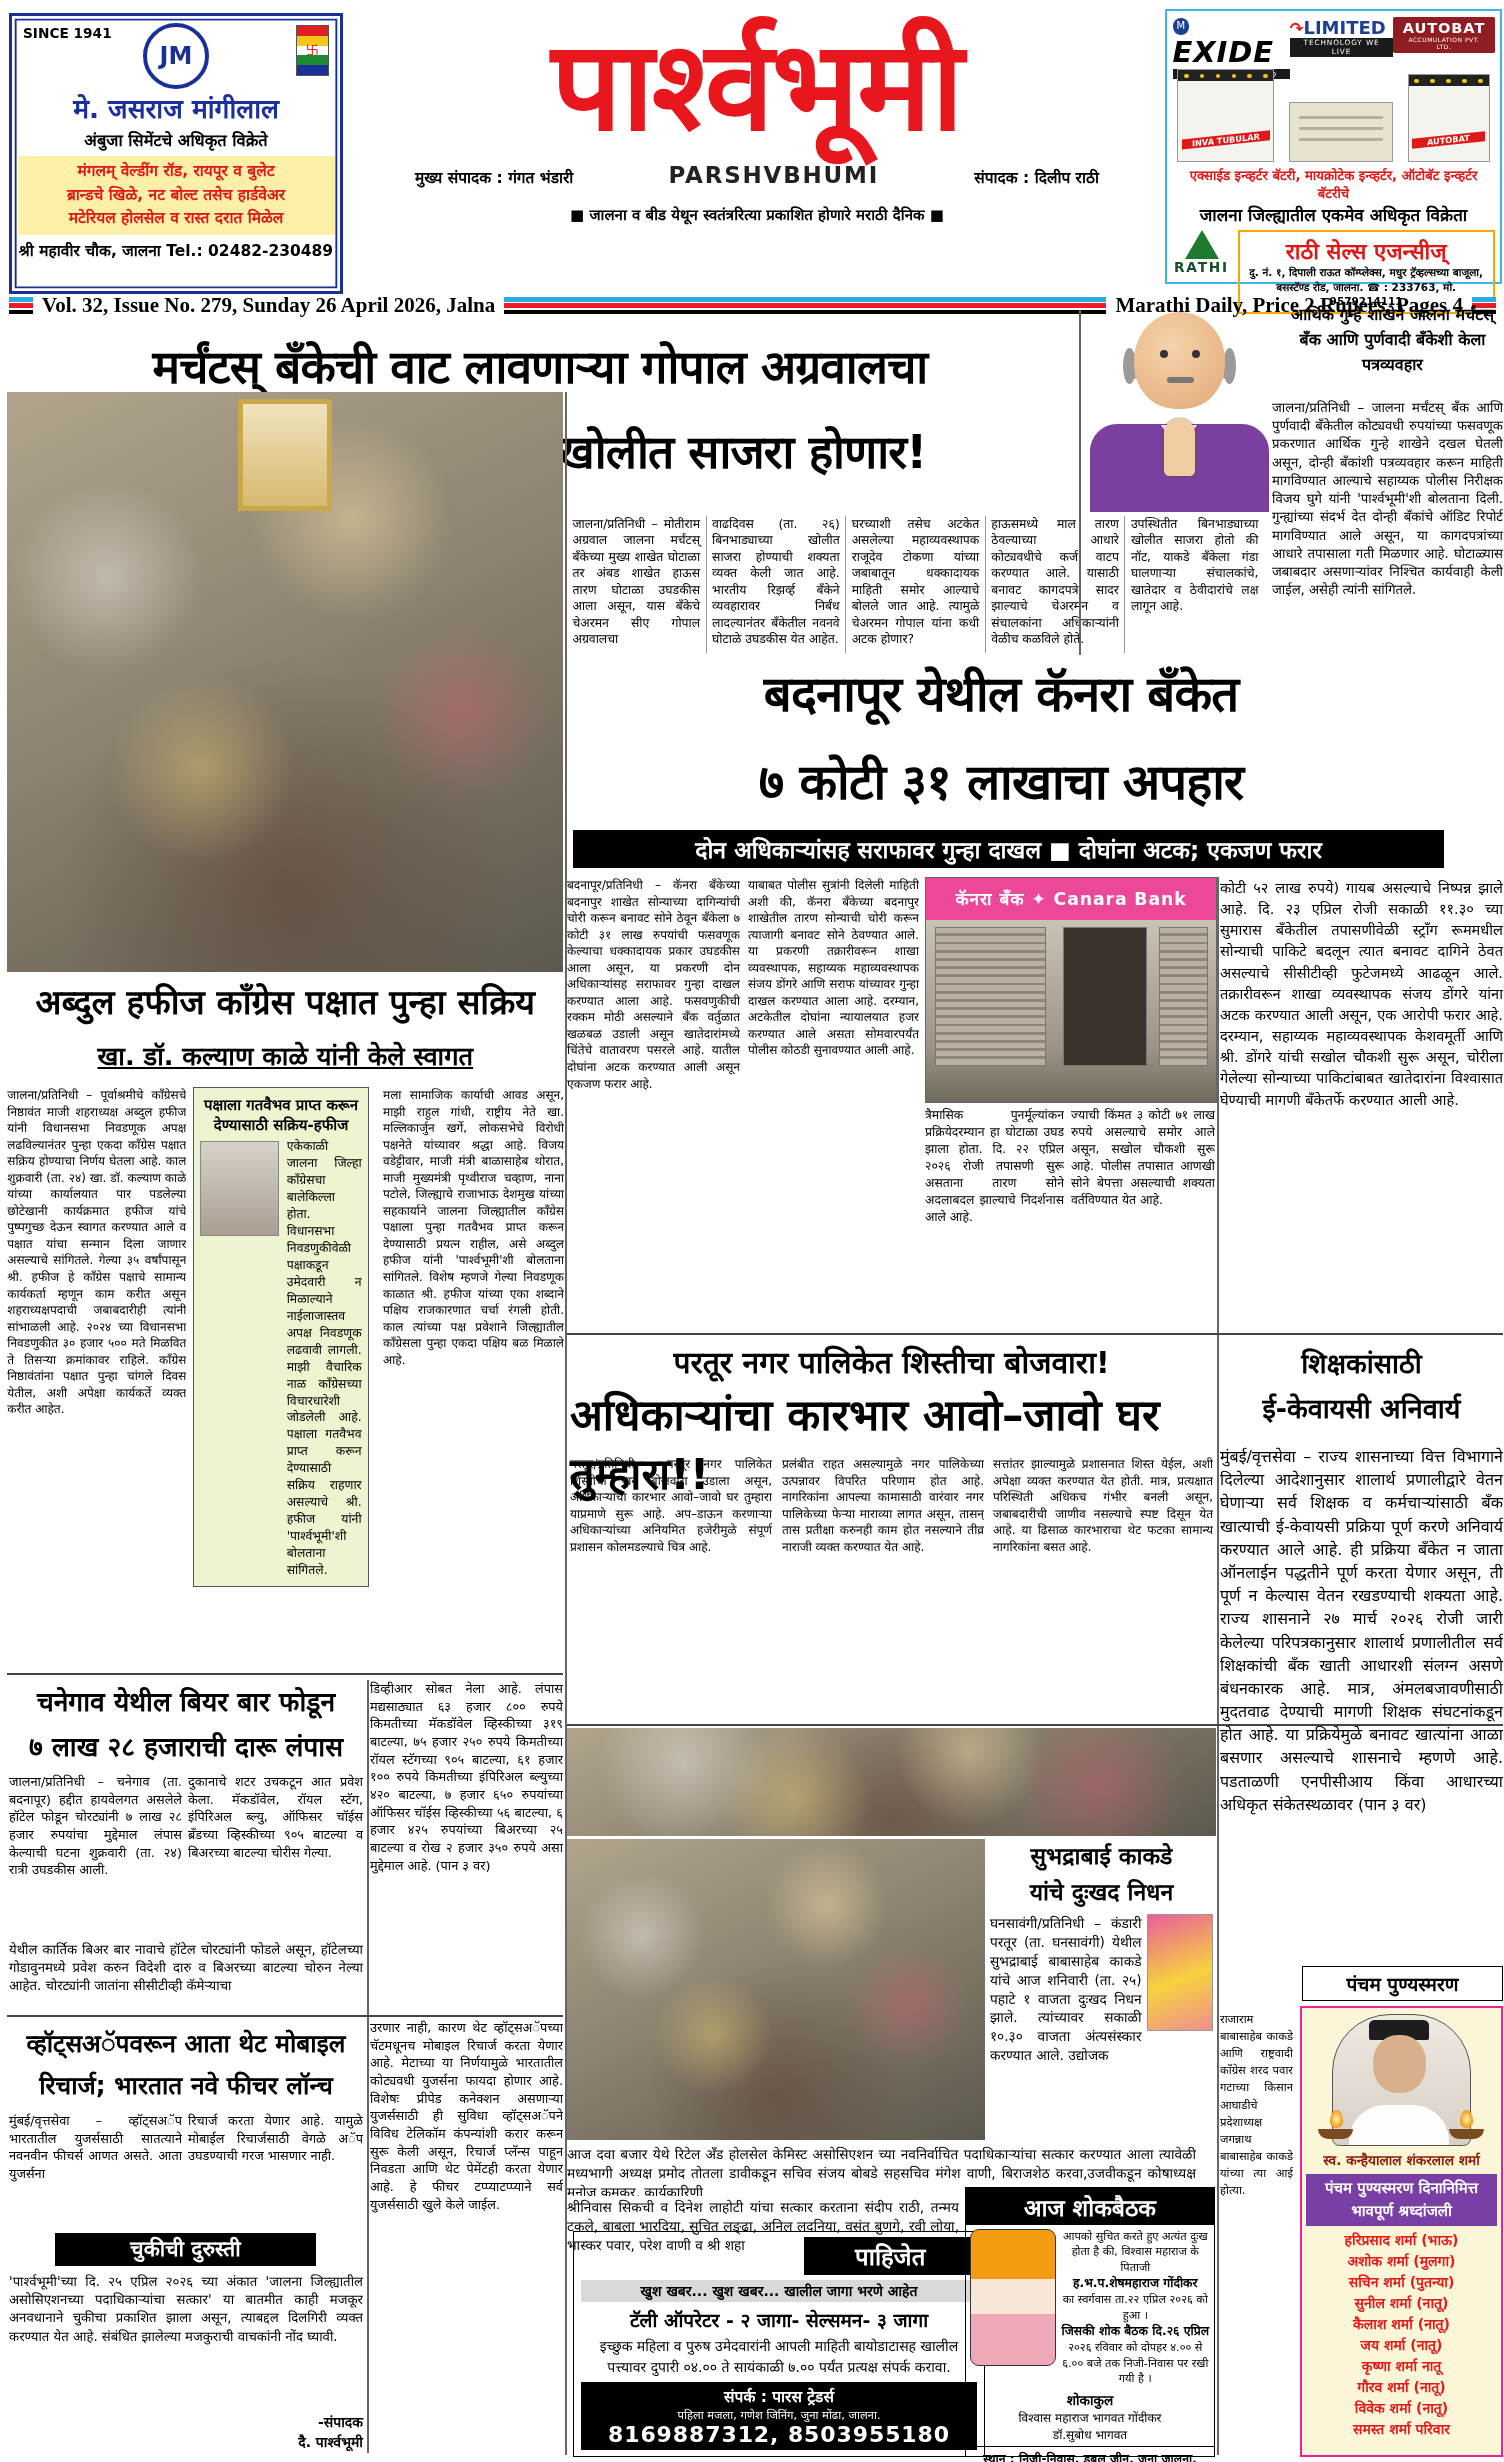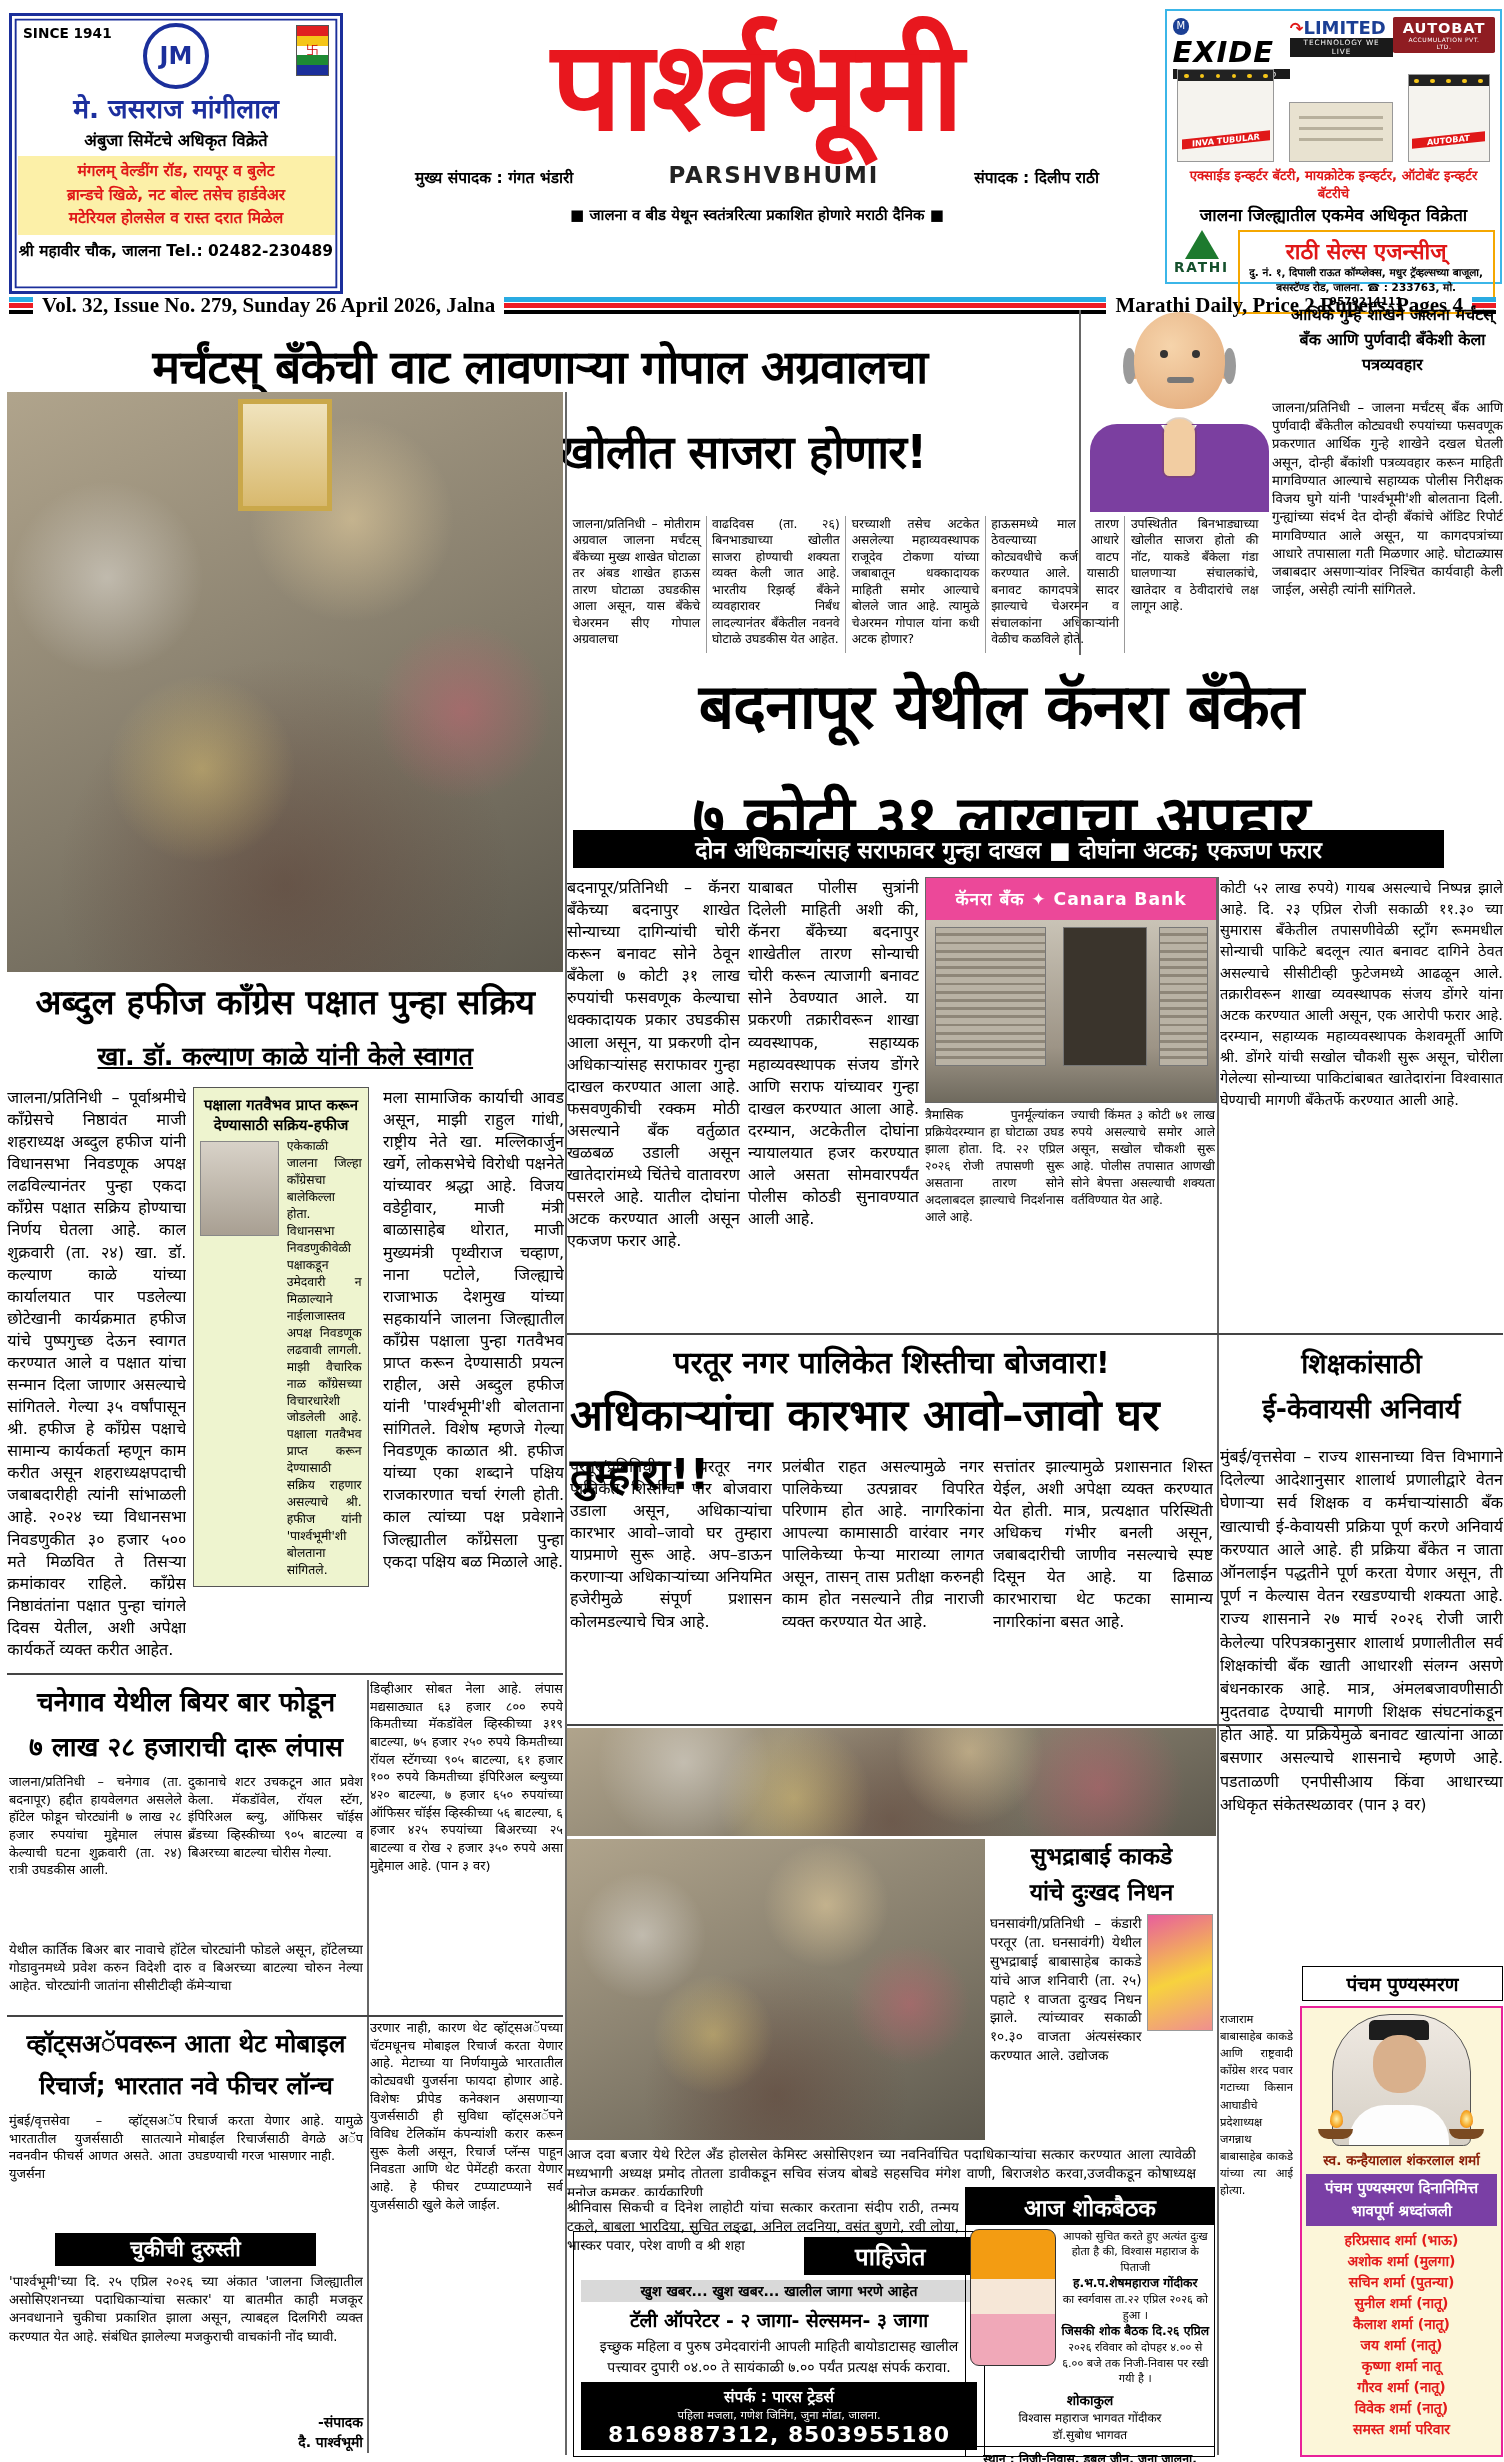--- a/index.html
+++ b/index.html
@@ -53,21 +53,21 @@
   .rathi-shop{font-size:22px;font-weight:bold;color:#e01818;}
   .rathi-addr{font-size:10.5px;font-weight:bold;line-height:1.4;}
 
   
   .dateline{left:9px;top:292px;width:1487px;height:27px;display:flex;align-items:center;gap:9px;font-family:"Liberation Serif",serif;font-size:21px;font-weight:bold;}
   .ministripe{width:24px;height:17.3px;background:linear-gradient(#29abe2 0 4.6px,#fff 4.6px 6.4px,#ed1c24 6.4px 11px,#fff 11px 12.8px,#000 12.8px 17.3px);}
   .tristripe{flex:1;height:17.3px;background:linear-gradient(#29abe2 0 4.6px,#fff 4.6px 6.4px,#ed1c24 6.4px 11px,#fff 11px 12.8px,#000 12.8px 17.3px);}
 
   
   .lead-h{left:11px;top:325px;width:1058px;text-align:center;font-size:46px;font-weight:bold;line-height:1.85;letter-spacing:-0.9px;}
-  .canara-h{left:567px;top:651px;width:868px;text-align:center;font-size:62px;font-weight:bold;line-height:1.8;letter-spacing:-0.9px;}
+  .canara-h{left:567px;top:651px;width:868px;text-align:center;font-size:49px;font-weight:bold;line-height:1.8;letter-spacing:-0.9px;}
   .canara-strap{left:573px;top:830px;width:871px;height:38px;background:#000;color:#fff;font-size:23px;font-weight:bold;text-align:center;line-height:40px;}
   .bank-h{left:1282px;top:303px;width:221px;text-align:center;font-size:16px;font-weight:bold;line-height:1.55;}
   .haf-h{left:7.3px;top:978px;width:556px;text-align:center;font-size:34px;font-weight:bold;}
   .haf-sub{left:7.3px;top:1038px;width:556px;text-align:center;font-size:25.5px;font-weight:bold;text-decoration:underline;}
   .partur-h1{left:570px;top:1341px;width:643px;text-align:center;font-size:30px;font-weight:bold;}
   .partur-h2{left:570px;top:1384px;width:643px;text-align:left;font-size:43px;font-weight:bold;}
   .ekyc-h{left:1220px;top:1342px;width:283px;text-align:center;font-size:27px;font-weight:bold;line-height:1.65;}
   .beer-h{left:9px;top:1680px;width:354px;text-align:center;font-size:26.4px;font-weight:bold;line-height:1.7;}
   .wa-h{left:9px;top:2023px;width:354px;text-align:center;font-size:24.6px;font-weight:bold;line-height:1.7;}
   .kak-h{text-align:center;font-size:23px;font-weight:bold;line-height:1.55;}
@@ -91,21 +91,21 @@
   .car-head{position:absolute;top:3.6px;left:51px;width:91px;height:97px;border-radius:50% 50% 46% 46%;background:radial-gradient(circle at 40% 35%,#f6d4ab,#e2a878);}
   .car-ear{position:absolute;top:47px;width:14.6px;height:24px;border-radius:50%;background:#e2a878;}
   .car-hair{position:absolute;top:40px;width:12.8px;height:36px;border-radius:50%;background:#9a9a9a;}
   .car-eye{position:absolute;top:42px;width:8.2px;height:8.2px;border-radius:50%;background:#333;}
   .car-stache{position:absolute;top:69px;left:84px;width:27px;height:6.4px;border-radius:3.6px;background:#777;}
   .car-body{position:absolute;bottom:0;left:7.3px;width:179px;height:88px;border-radius:27px 27px 0 0;background:#7b3fa0;}
   .car-collar{position:absolute;bottom:60px;left:78px;width:36px;height:27px;background:#fff;clip-path:polygon(0 0,100% 0,50% 100%);}
   .car-hands{position:absolute;bottom:36px;left:81px;width:31px;height:57px;border-radius:14.6px 14.6px 5.5px 5.5px;background:#f2cda2;box-shadow:0 0 0 1.8px rgba(120,70,30,.25);}
 
   
-  .smalltxt{font-size:16px;}
+  .smalltxt{font-size:12px;}
   .cols5{left:567px;top:516px;width:697px;height:137px;display:flex;}
   .cols5 > div{flex:1;padding:0 5.5px;font-size:12.3px;text-align:justify;line-height:1.34;overflow:hidden;}
   .cols5 > div + div{border-left:0.9px solid #999;}
 
   
   .hafbox{border:1.8px solid #555;background:#eef4cf;padding:6.4px;}
   .hafbox .t{font-size:15px;font-weight:bold;text-align:center;margin-bottom:3.6px;}
   .hafphoto{float:left;width:77px;height:93px;margin:2.7px 7.3px 1.8px 0;background:linear-gradient(#d8d2c8,#a89f92);border:0.9px solid #888;}
 
   .pah-box{left:573px;top:2231px;width:412px;height:226px;border:1.8px solid #000;box-sizing:border-box;padding:4.6px 7.3px;}

